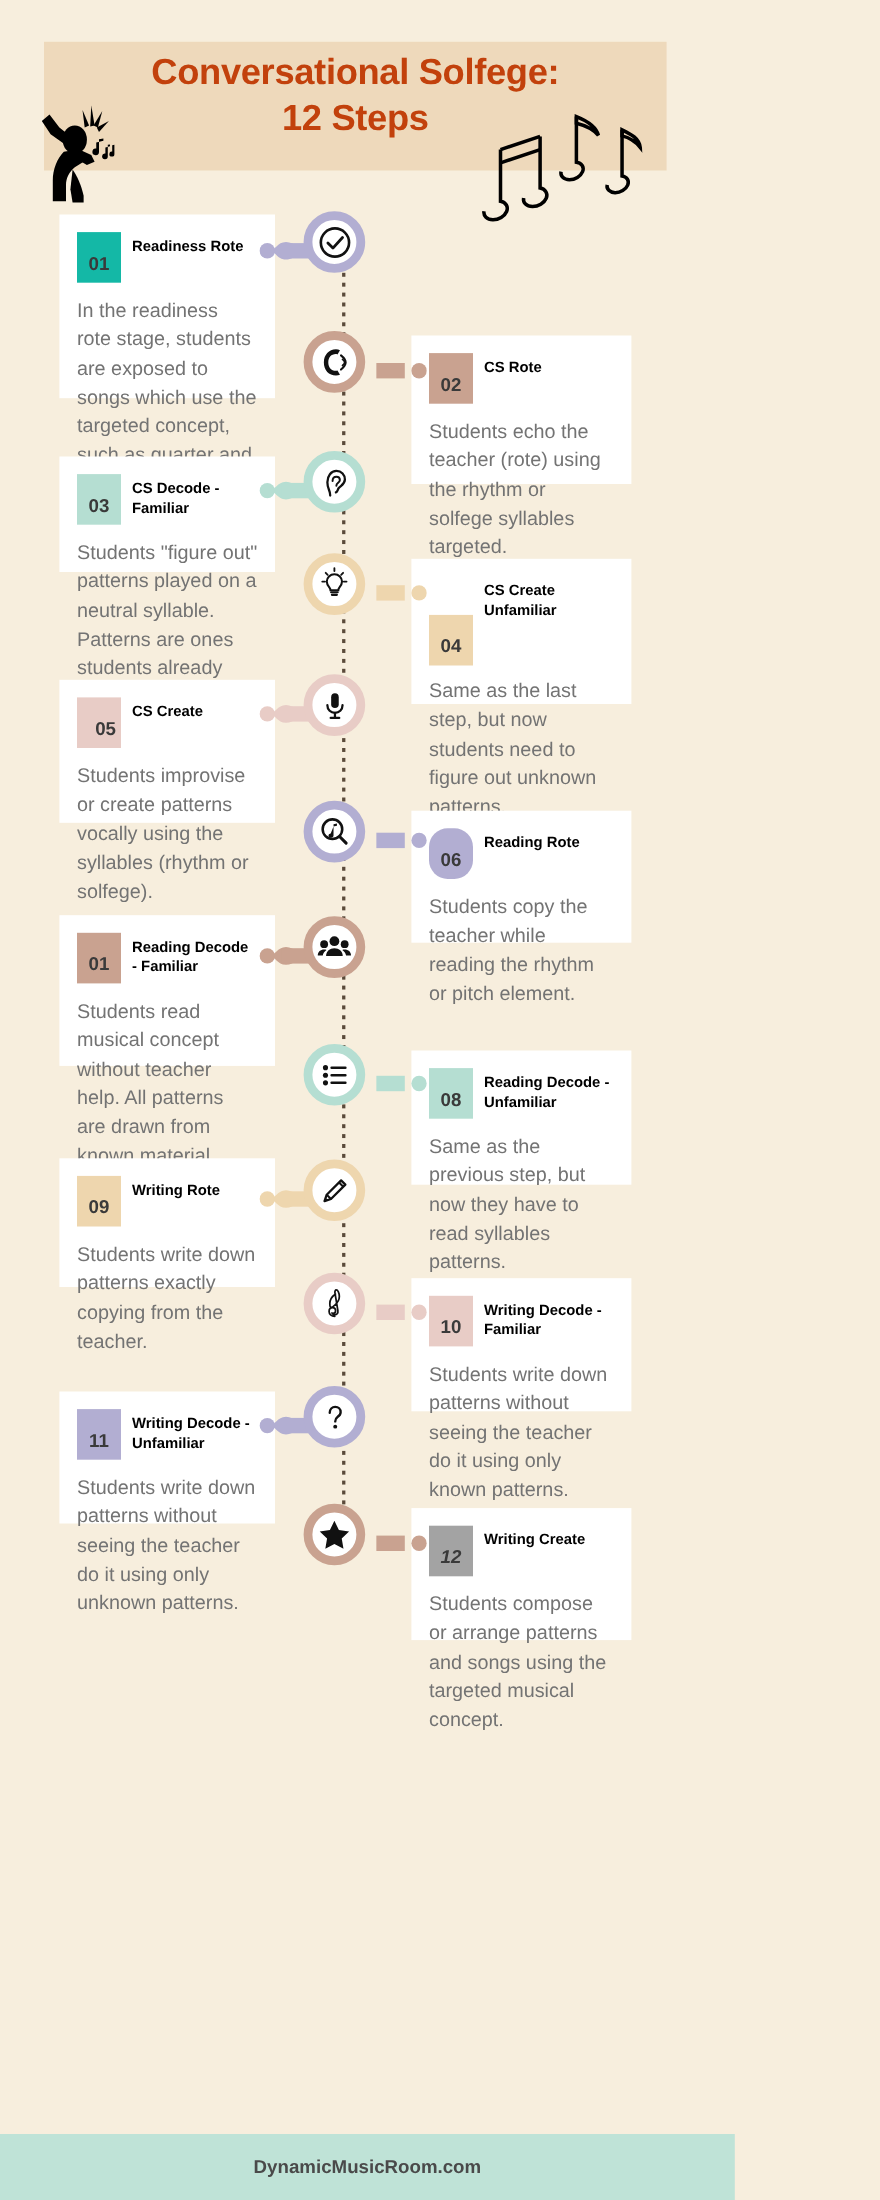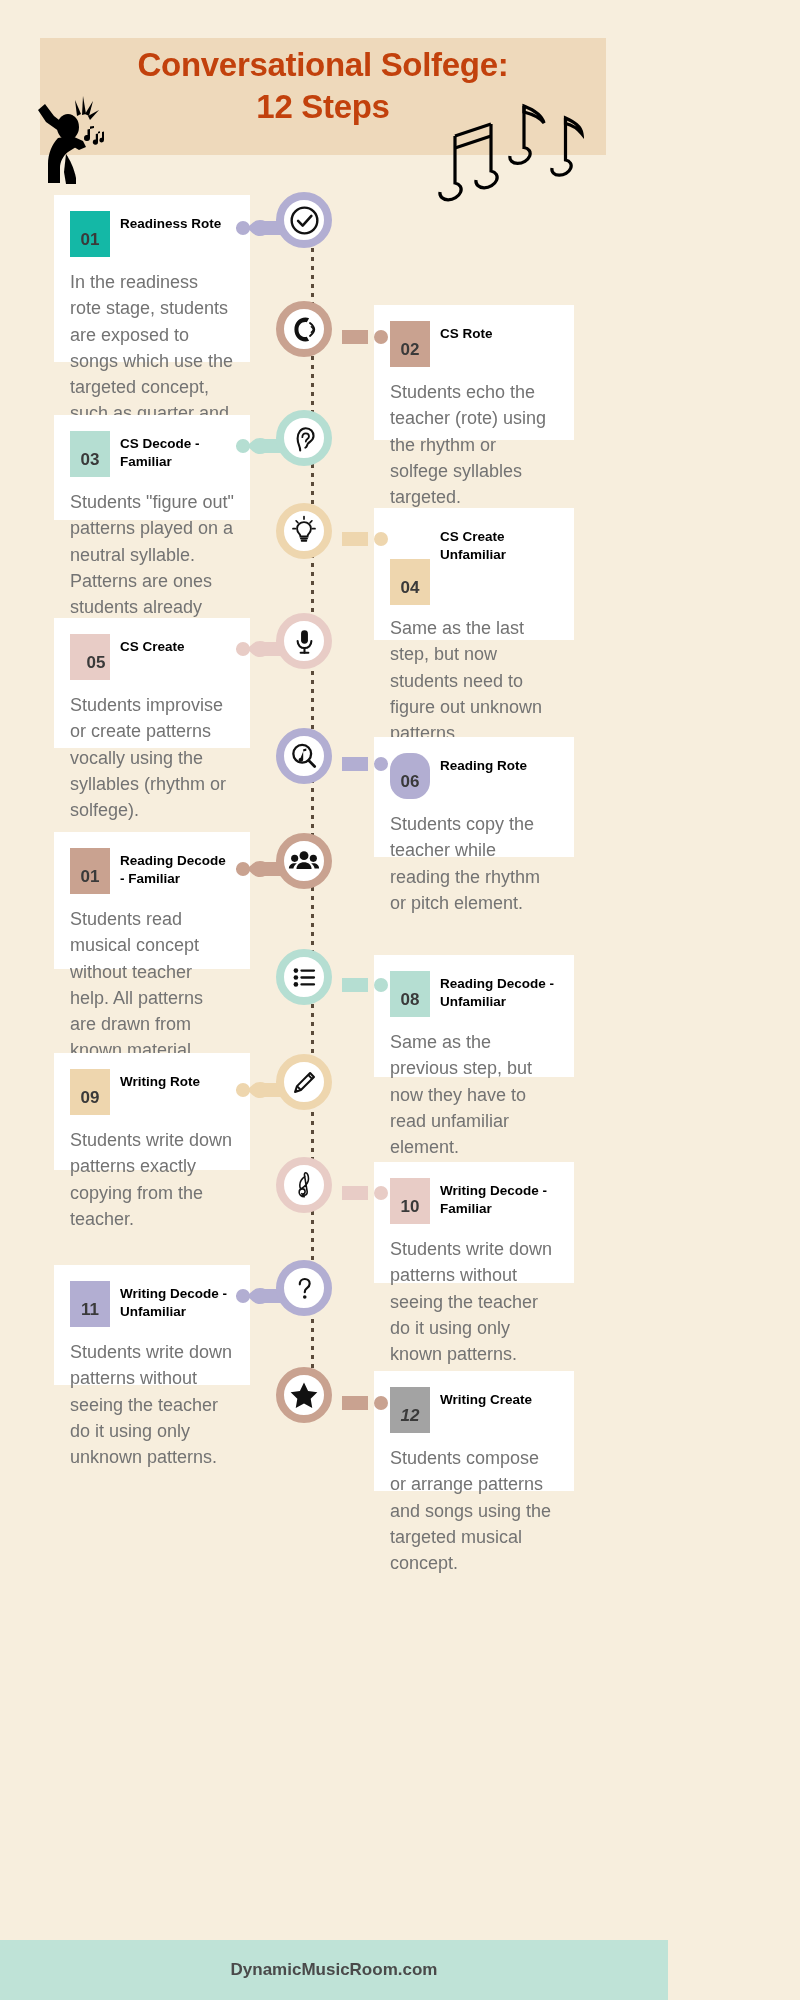--- a/index.html
+++ b/index.html
@@ -384,21 +384,21 @@
           <circle cx="8" cy="26" r="2.7" fill="#111"></circle>
           <path d="M14.5 10 L29 10 M14.5 18 L29 18 M14.5 26 L29 26" stroke="#111" stroke-width="2.7" stroke-linecap="round"></path>
         </svg>
       </span>
     </div>
     <div class="card" style="top: 955px; height: 122px; left: 374px; width: 200px;">
       <div class="card-head">
         <div class="num-box" style="background: rgb(181, 222, 210);">08</div>
         <div class="card-title">Reading Decode - Unfamiliar</div>
       </div>
-      <div class="card-body">Same as the previous step, but now they have to read unfamiliar element.</div>
+      <div class="card-body">Same as the previous step, but now they have to read syllables patterns.</div>
     </div>
     <div class="knob" style="top: 1080px; left: 236px;">
       <svg viewBox="0 0 46 20" preserveAspectRatio="none">
         <path d="M46 10 C36 10 32 2 24 2 C16 2 14 10 9 10 C4 10 0 7 0 10 C0 13 4 10 9 10 C14 10 16 18 24 18 C32 18 36 10 46 10 Z" fill="#eed6ae"></path>
         <circle cx="7" cy="10" r="7" fill="#eed6ae"></circle>
         <rect x="20" y="3" width="26" height="14" fill="#eed6ae"></rect>
       </svg>
     </div>
     <div class="node" style="left: 276px; top: 1054px; border-color: rgb(238, 214, 174);">
       <span>

